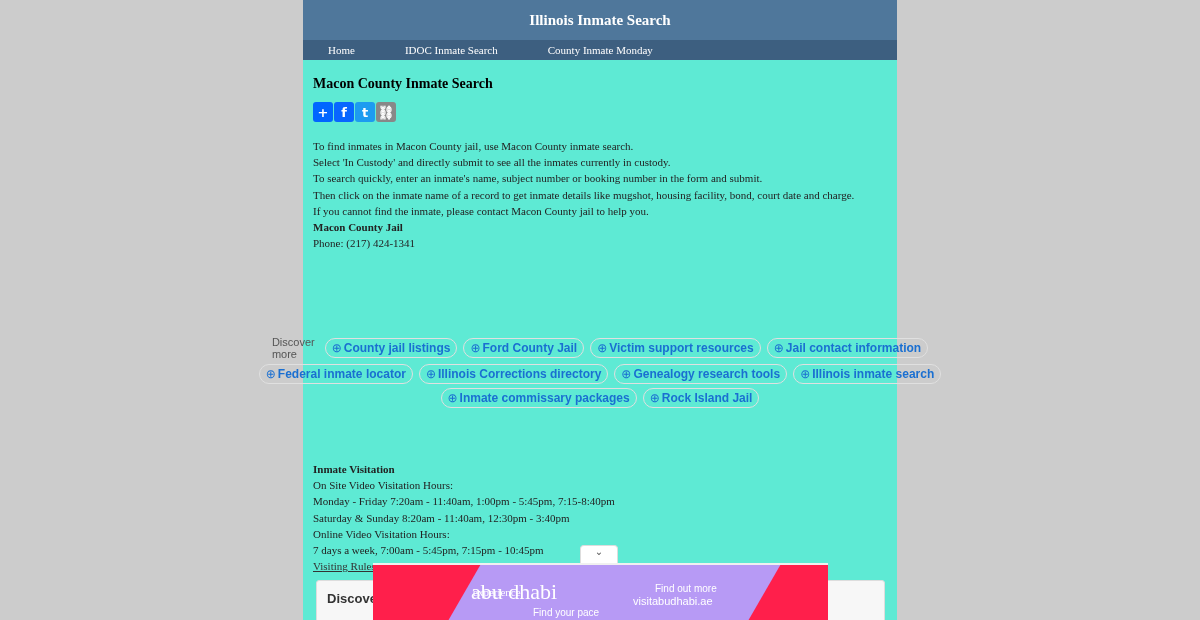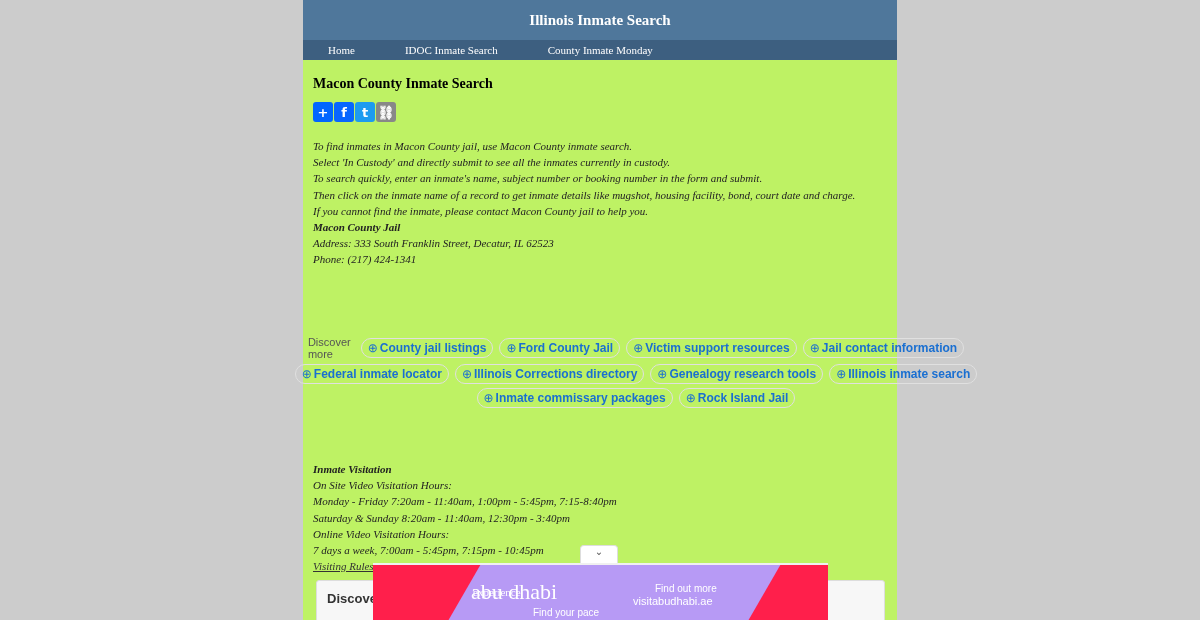--- a/index.html
+++ b/index.html
@@ -1,30 +1,30 @@
 <!DOCTYPE html>
 <html><head>
 <meta charset="utf-8">
 <style>
   html, body { margin:0; padding:0; }
   body { width:1200px; height:620px; background:#cccccc; overflow:hidden; position:relative; font-family:"Liberation Serif", serif; }
-  .page { position:absolute; left:303px; top:0; width:594px; height:620px; background:#bef264; }
+  .page { position:absolute; left:303px; top:0; width:594px; height:620px; background:#5eead4; }
   .header { height:40px; background:#4f779b; color:#fff; display:flex; align-items:center; justify-content:center; font-weight:bold; font-size:15px; }
   .nav { height:20px; background:#3d5f80; display:flex; align-items:center; font-size:11px; color:#fff; }
   .nav a { color:#fff; text-decoration:none; }
   .nav .n0 { margin-left:25px; } .nav .n1 { margin-left:50px; } .nav .n2 { margin-left:50px; }
   .content { padding:0 10px; }
   h1 { font-size:14px; margin:16px 0 10px; font-weight:bold; }
   .share { display:flex; gap:1px; margin-bottom:16px; }
   .share span { width:20px; height:20px; border-radius:3px; display:flex; align-items:center; justify-content:center; color:#fff; font-family:"DejaVu Sans", sans-serif; font-weight:bold; font-size:13px; }
   .s-add { background:#0166ff; } .s-fb { background:#0866ff; } .s-tw { background:#1d9bf0; } .s-cp { background:#888; }
-  p.line { margin:0; font-size:11px; line-height:16.2px; color:#222;font-style:italic; }
+  p.line { margin:0; font-size:11px; line-height:16.2px; color:#222; }
   .jail { margin-top:6px; }
   .bold { font-weight:bold; color:#000; }
-  .discover { position:absolute; left:0; top:336px; width:594px; font-family:"Liberation Sans", sans-serif;margin-left:36px; }
+  .discover { position:absolute; left:0; top:336px; width:594px; font-family:"Liberation Sans", sans-serif; }
   .drow { display:flex; justify-content:center; gap:6px; margin-bottom:4px; align-items:center; }
   .dlabel { font-size:11px; color:#555; margin-right:4px; }
   .pill { border:1px solid #e0e0e0; border-radius:10px; padding:2px 6px; font-size:12px; color:#1a6fd1; font-weight:bold; white-space:nowrap; }
   .pill .ic { font-weight:normal; margin-right:2px; }
   .visit { position:absolute; left:10px; top:461px; }
   .visit a { color:#333; font-size:11px; }
   .discbox { position:absolute; left:13px; top:580px; width:567px; height:60px; border:1px solid #ddd; border-radius:3px; background:#f7f7f7; }
   .discbox span { position:absolute; left:10px; top:10px; font-family:"Liberation Sans", sans-serif; font-weight:bold; font-size:13px; color:#333; }
   .ad-toggle { position:absolute; left:580px; top:545px; width:36px; height:18px; background:#fff; border:1px solid #ddd; border-bottom:none; border-radius:4px 4px 0 0; text-align:center; font-size:10px; color:#555; font-family:"DejaVu Sans", sans-serif; }
   .ad { position:absolute; left:373px; top:563px; width:455px; height:57px; background:#ff1f4b; overflow:hidden; font-family:"Liberation Sans", sans-serif; color:#fff; border-top:2px solid #f0f0f0; }
@@ -54,21 +54,20 @@
       <span class="s-fb">f</span>
       <span class="s-tw">t</span>
       <span class="s-cp">⛓</span>
     </div>
     <p class="line">To find inmates in Macon County jail, use Macon County inmate search.</p>
     <p class="line">Select 'In Custody' and directly submit to see all the inmates currently in custody.</p>
     <p class="line">To search quickly, enter an inmate's name, subject number or booking number in the form and submit.</p>
     <p class="line">Then click on the inmate name of a record to get inmate details like mugshot, housing facility, bond, court date and charge.</p>
     <p class="line">If you cannot find the inmate, please contact Macon County jail to help you.</p>
     <p class="line bold jail">Macon County Jail</p>
-    <p class="line">Address: 333 South Franklin Street, Decatur, IL 62523</p>
     <p class="line">Phone: (217) 424-1341</p>
   </div>
 
   <div class="discover">
     <div class="drow">
       <span class="dlabel">Discover more</span>
       <span class="pill"><span class="ic">⊕</span><span>County jail listings</span></span>
       <span class="pill"><span class="ic">⊕</span><span>Ford County Jail</span></span>
       <span class="pill"><span class="ic">⊕</span><span>Victim support resources</span></span>
       <span class="pill"><span class="ic">⊕</span><span>Jail contact information</span></span>

